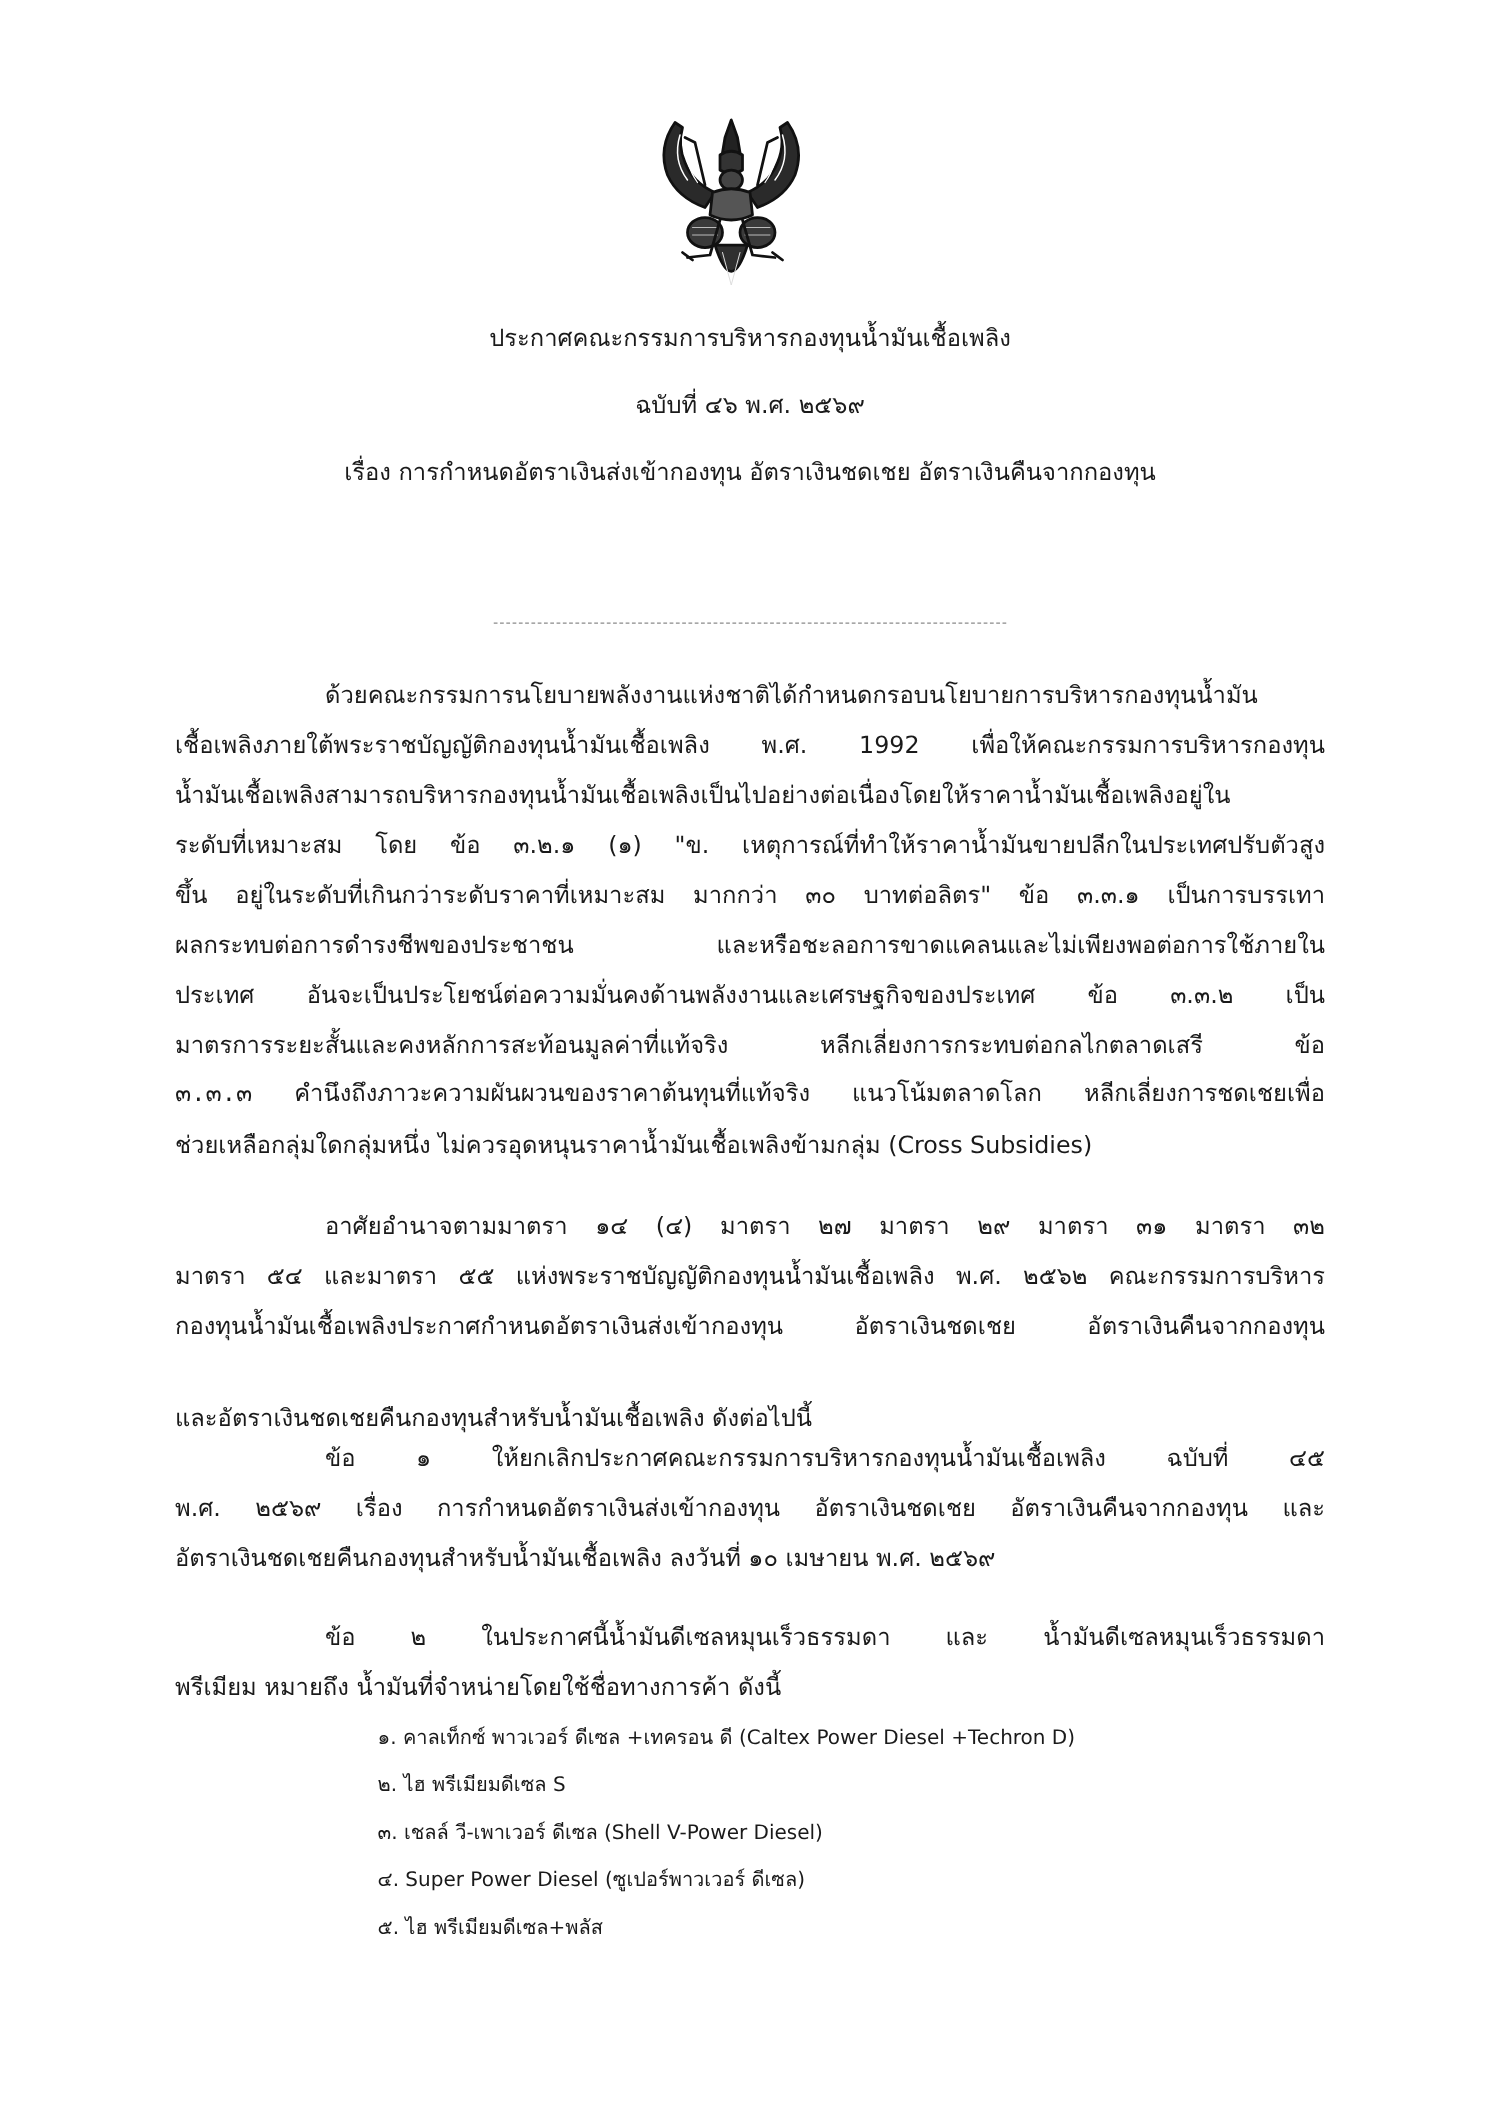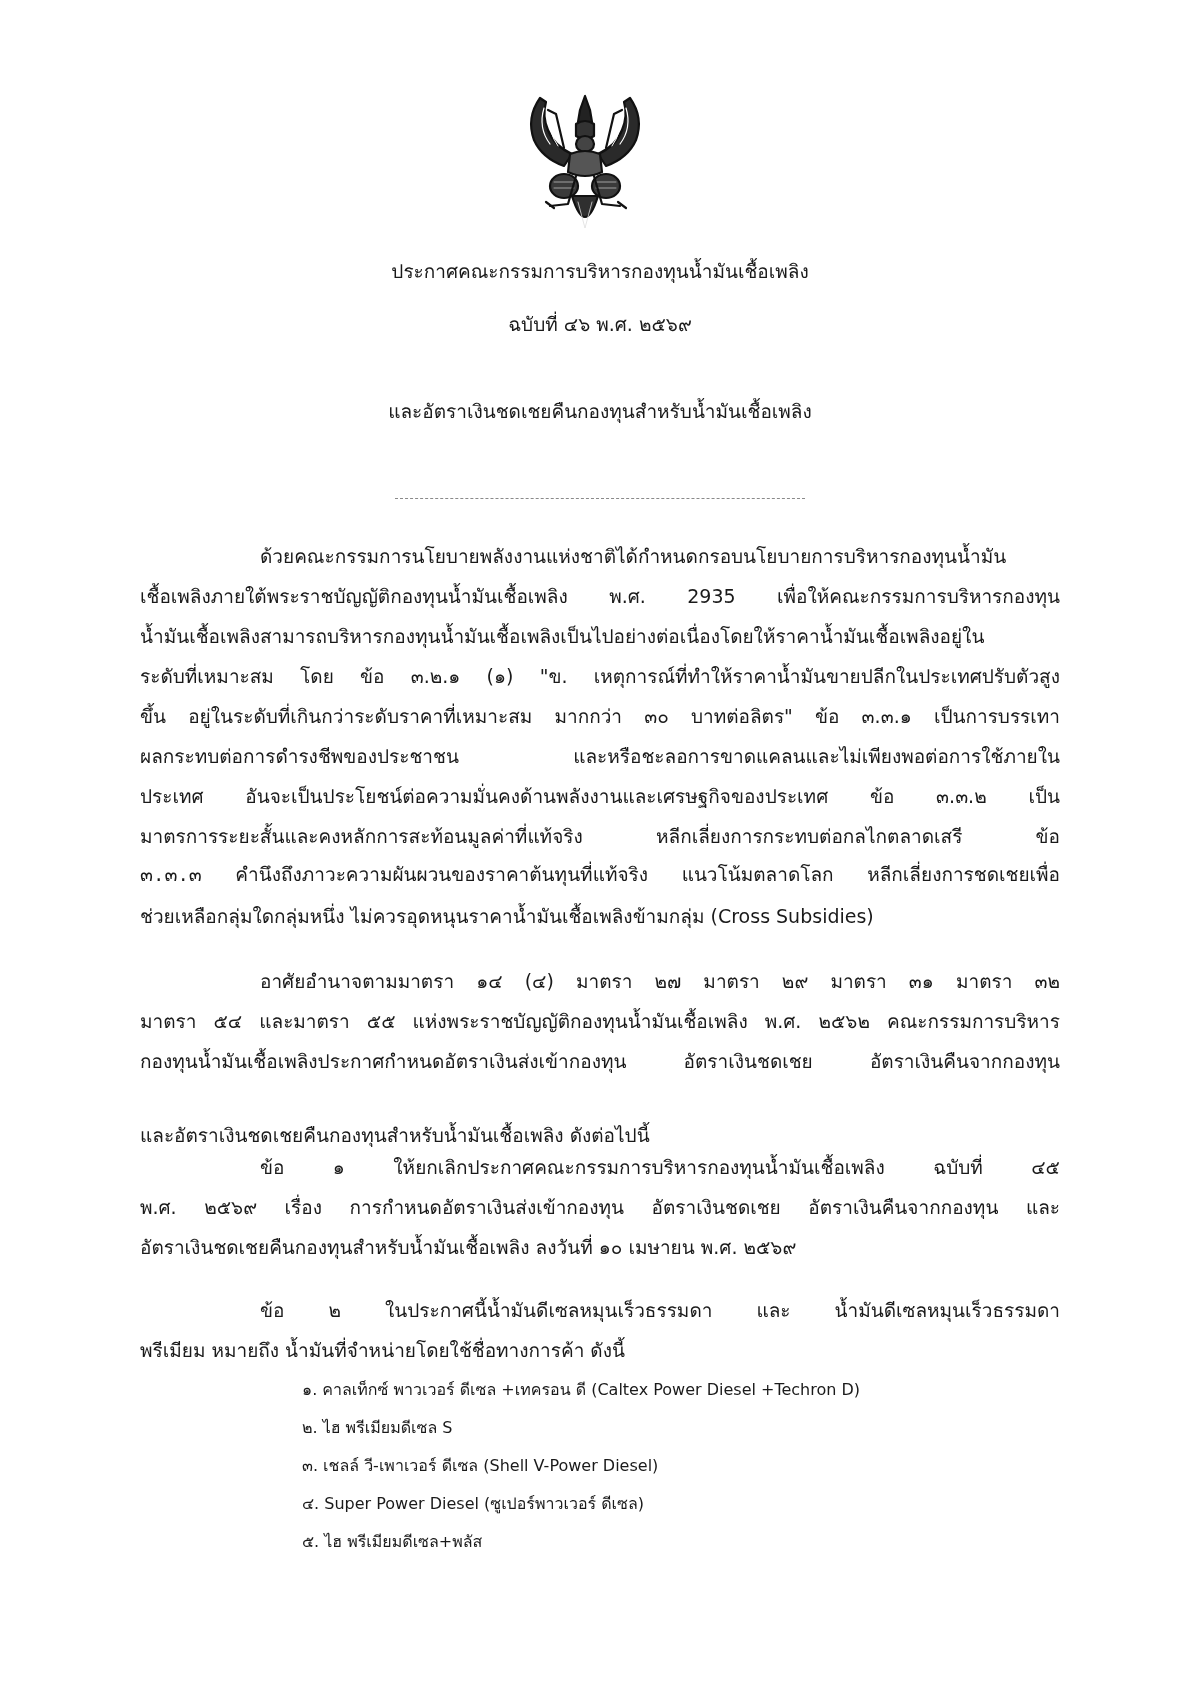--- a/index.html
+++ b/index.html
@@ -105,26 +105,26 @@
       <path d="M74 88 L82 116 L100 118"></path>
       <path d="M26 114 L34 120 M98 114 L106 120"></path>
 
       <path d="M52 108 Q65 150 78 108 Z" fill="#2f2f2f"></path>
       <path d="M58 114 L65 140 L72 114" stroke="#ddd" stroke-width="0.8"></path>
     </g>
   </svg>
 
   <div class="header-line" style="top:257px;">ประกาศคณะกรรมการบริหารกองทุนน้ำมันเชื้อเพลิง</div>
   <div class="header-line" style="top:310px;">ฉบับที่ ๔๖ พ.ศ. ๒๕๖๙</div>
-  <div class="header-line" style="top:397px;">และอัตราเงินชดเชยคืนกองทุนสำหรับน้ำมันเชื้อเพลิง</div>
+  <div class="header-line" style="top:364px;">เรื่อง การกำหนดอัตราเงินส่งเข้ากองทุน อัตราเงินชดเชย อัตราเงินคืนจากกองทุน</div>
   <div class="separator"></div>
 
   <div>
     <div class="body-line first" style="top:542px;">ด้วยคณะกรรมการนโยบายพลังงานแห่งชาติได้กำหนดกรอบนโยบายการบริหารกองทุนน้ำมัน</div>
-    <div class="body-line" style="top:582px;">เชื้อเพลิงภายใต้พระราชบัญญัติกองทุนน้ำมันเชื้อเพลิง พ.ศ. 2935 เพื่อให้คณะกรรมการบริหารกองทุน</div>
+    <div class="body-line" style="top:582px;">เชื้อเพลิงภายใต้พระราชบัญญัติกองทุนน้ำมันเชื้อเพลิง พ.ศ. 1992 เพื่อให้คณะกรรมการบริหารกองทุน</div>
     <div class="body-line" style="top:622px;">น้ำมันเชื้อเพลิงสามารถบริหารกองทุนน้ำมันเชื้อเพลิงเป็นไปอย่างต่อเนื่องโดยให้ราคาน้ำมันเชื้อเพลิงอยู่ใน</div>
     <div class="body-line" style="top:662px;">ระดับที่เหมาะสม โดย ข้อ ๓.๒.๑ (๑) "ข. เหตุการณ์ที่ทำให้ราคาน้ำมันขายปลีกในประเทศปรับตัวสูง</div>
     <div class="body-line" style="top:702px;">ขึ้น อยู่ในระดับที่เกินกว่าระดับราคาที่เหมาะสม มากกว่า ๓๐ บาทต่อลิตร" ข้อ ๓.๓.๑ เป็นการบรรเทา</div>
     <div class="body-line" style="top:742px;">ผลกระทบต่อการดำรงชีพของประชาชน และหรือชะลอการขาดแคลนและไม่เพียงพอต่อการใช้ภายใน</div>
     <div class="body-line" style="top:782px;">ประเทศ อันจะเป็นประโยชน์ต่อความมั่นคงด้านพลังงานและเศรษฐกิจของประเทศ ข้อ ๓.๓.๒ เป็น</div>
     <div class="body-line" style="top:822px;">มาตรการระยะสั้นและคงหลักการสะท้อนมูลค่าที่แท้จริง หลีกเลี่ยงการกระทบต่อกลไกตลาดเสรี ข้อ</div>
     <div class="body-line" style="top:862px;font-family:Liberation Mono, monospace;">๓.๓.๓ คำนึงถึงภาวะความผันผวนของราคาต้นทุนที่แท้จริง แนวโน้มตลาดโลก หลีกเลี่ยงการชดเชยเพื่อ</div>
     <div class="body-line last" style="top:902px;">ช่วยเหลือกลุ่มใดกลุ่มหนึ่ง ไม่ควรอุดหนุนราคาน้ำมันเชื้อเพลิงข้ามกลุ่ม (Cross Subsidies)</div>
   </div>
 

